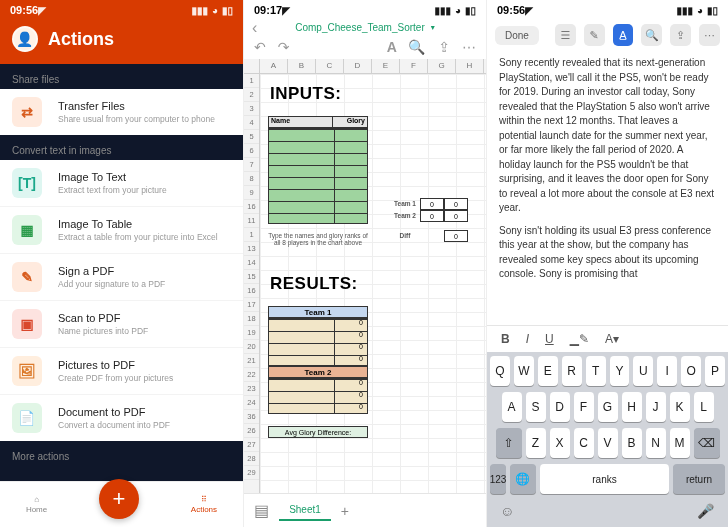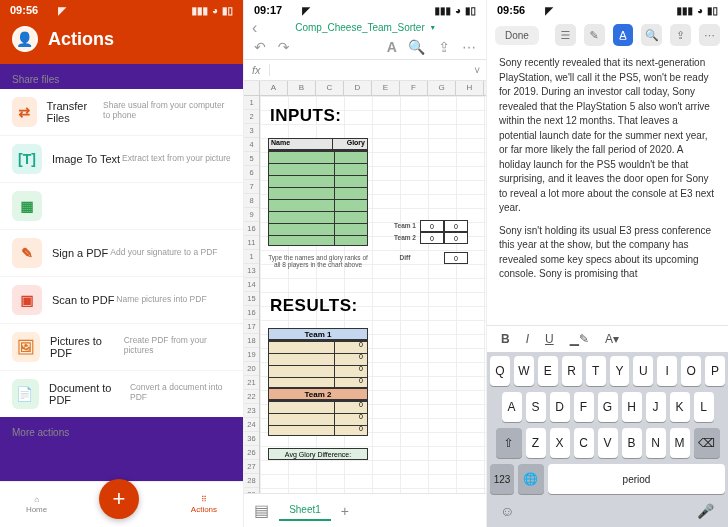--- a/index.html
+++ b/index.html
@@ -4,40 +4,40 @@
 <style>
   * { margin: 0; padding: 0; box-sizing: border-box; }
   body { font-family: -apple-system, "Helvetica Neue", Arial, sans-serif; background: #fff; width: 728px; height: 527px; overflow: hidden; display: flex; }
   .panel { height: 527px; display: flex; flex-direction: column; background: #fff; }
   .p1 { width: 243px; }
   .p2 { width: 243px; border-left: 1px solid #eee; }
   .p3 { width: 242px; border-left: 1px solid #eee; }
 
   
   .statusbar { display: flex; align-items: center; justify-content: space-between; padding: 0 10px; height: 20px; font-size: 11px; font-weight: 600; }
-  .sb-left { display: flex; align-items: center; gap: 20px; }
+  .sb-left { display: flex; align-items: center; gap: 0; }
   .sb-right { display: flex; align-items: center; gap: 4px; }
   .sb-ico { font-size: 10px; opacity: .9; }
 
   
   .p1 .statusbar { background: #d83b01; color: #fff; }
   .p1-header { background: #d83b01; color: #fff; display: flex; align-items: center; gap: 10px; padding: 6px 12px 12px; }
   .avatar { width: 26px; height: 26px; border-radius: 50%; background: #fff2e6; border: 2px solid rgba(255,255,255,.6); display: flex; align-items: center; justify-content: center; font-size: 14px; }
   .p1-title { font-size: 18px; font-weight: 600; }
-  .p1-body { flex: 1; background: #4c1d95; overflow: hidden; }
+  .p1-body { flex: 1; background: #0f172a; overflow: hidden; }
   .section-label { font-size: 10px; color: #888; padding: 10px 12px 4px; }
   .action { display: flex; align-items: center; gap: 10px; padding: 8px 12px; background: #fff; }
   .action + .action { border-top: 1px solid #f3f3f3; }
   .aicon { width: 30px; height: 30px; border-radius: 6px; display: flex; align-items: center; justify-content: center; font-size: 14px; font-weight: 700; }
   .aicon.orange { background: #ffeade; color: #d85c1e; }
   .aicon.teal { background: #def6f1; color: #1ba88a; }
   .aicon.green { background: #e1f6e6; color: #2a9b4a; }
   .aicon.red { background: #fde3e0; color: #d9472b; }
   .aicon.orange2 { background: #ffeede; color: #dc7a2a; }
-  .at { display: flex; flex-direction: row; gap: 2px; }
+  .at { display: flex; flex-direction: column; gap: 2px; margin-left: 6px; }
   .at .title { font-size: 11px; font-weight: 500; color: #222; }
   .at .sub { font-size: 8.5px; color: #9a9a9a; }
   .p1-bottom { height: 46px; display: flex; align-items: center; justify-content: space-around; background: #fff; border-top: 1px solid #eee; position: relative; }
   .navitem { display: flex; flex-direction: column; align-items: center; gap: 1px; font-size: 8px; color: #888; }
   .navitem.active { color: #d83b01; }
   .fab { width: 40px; height: 40px; border-radius: 50%; background: #d83b01; color: #fff; display: flex; align-items: center; justify-content: center; font-size: 22px; font-weight: 300; box-shadow: 0 2px 6px rgba(0,0,0,.25); position: relative; top: -6px; }
 
   
   .p2-top { display: flex; align-items: center; justify-content: center; gap: 6px; padding: 2px 8px; position: relative; }
   .p2-top .back { position: absolute; left: 8px; font-size: 16px; color: #9a9a9a; }
@@ -75,21 +75,21 @@
   .doc { flex: 1; padding: 6px 12px; font-size: 10px; line-height: 1.45; color: #333; overflow: hidden; }
   .doc p { margin-bottom: 8px; }
   .fmtbar { display: flex; align-items: center; gap: 16px; padding: 6px 14px; border-top: 1px solid #e5e5e5; color: #555; font-size: 12px; }
   .kbd { background: #d1d4da; padding: 4px 3px 3px; }
   .krow { display: flex; gap: 4px; margin-bottom: 6px; justify-content: center; }
   .key { background: #fff; border-radius: 4px; height: 30px; display: flex; align-items: center; justify-content: center; font-size: 12px; color: #222; box-shadow: 0 1px 0 rgba(0,0,0,.3); width: 20px; }
   .key.alt { background: #acb1ba; color: #222; }
   .key.sm { width: 26px; }
   .key.space { flex: 1; font-size: 10px; }
   .key.ret { width: 52px; font-size: 10px; }
-  .key.num { width: 24px; font-size: 10px; }
+  .key.num { width: 16px; font-size: 10px; }
   .emojirow { display: flex; justify-content: space-between; padding: 3px 10px 5px; font-size: 14px; color: #666; }
 </style>
 </head>
 <body>
 
 <div class="panel p1">
   <div class="statusbar">
     <div class="sb-left">
       <span>09:56</span>
       <span class="sb-ico">◤</span>
@@ -108,29 +108,34 @@
 
     <div class="section-label">Share files</div>
     <div class="action">
       <div class="aicon orange">⇄</div>
       <div class="at">
         <div class="title">Transfer Files</div>
         <div class="sub">Share usual from your computer to phone</div>
       </div>
     </div>
 
+    <div class="section-label">Convert text in images</div>
     <div class="action">
       <div class="aicon teal">[T]</div>
       <div class="at">
         <div class="title">Image To Text</div>
         <div class="sub">Extract text from your picture</div>
       </div>
     </div>
     <div class="action">
       <div class="aicon green">▦</div>
+      <div class="at">
+        <div class="title">Image To Table</div>
+        <div class="sub">Extract a table from your picture into Excel</div>
+      </div>
     </div>
 
     <div class="action">
       <div class="aicon orange">✎</div>
       <div class="at">
         <div class="title">Sign a PDF</div>
         <div class="sub">Add your signature to a PDF</div>
       </div>
     </div>
     <div class="action">
@@ -188,25 +193,20 @@
     <span style="font-size:8px;color:#1a9e6b">▾</span>
   </div>
   <div class="p2-toolbar">
     <span>↶</span>
     <span>↷</span>
     <span class="sp"></span>
     <span style="font-weight:700">A</span>
     <span>🔍</span>
     <span>⇪</span>
     <span>⋯</span>
-  </div>
-  <div class="fxrow">
-    <div class="fxlabel">fx</div>
-    <input class="fxinput" style="">
-    <div class="fxch">˅</div>
   </div>
   <div class="sheet">
     <div class="colhdr">
       <div class="rowsel"></div>
       <div class="colh" style="width:28px">A</div>
       <div class="colh" style="width:28px">B</div>
       <div class="colh" style="width:28px">C</div>
       <div class="colh" style="width:28px">D</div>
       <div class="colh" style="width:28px">E</div>
       <div class="colh" style="width:28px">F</div>
@@ -366,20 +366,21 @@
           <div class="key">V</div>
           <div class="key">B</div>
           <div class="key">N</div>
           <div class="key">M</div>
         </div>
       <div class="key alt sm">⌫</div>
     </div>
     <div class="krow">
       <div class="key alt num">123</div>
       <div class="key alt sm">🌐</div>
-      <div class="key space">period</div>
+      <div class="key space">ranks</div>
+      <div class="key alt ret">return</div>
     </div>
     <div class="emojirow">
       <span>☺</span>
       <span>🎤</span>
     </div>
   </div>
 </div>
 
 </body></html>

